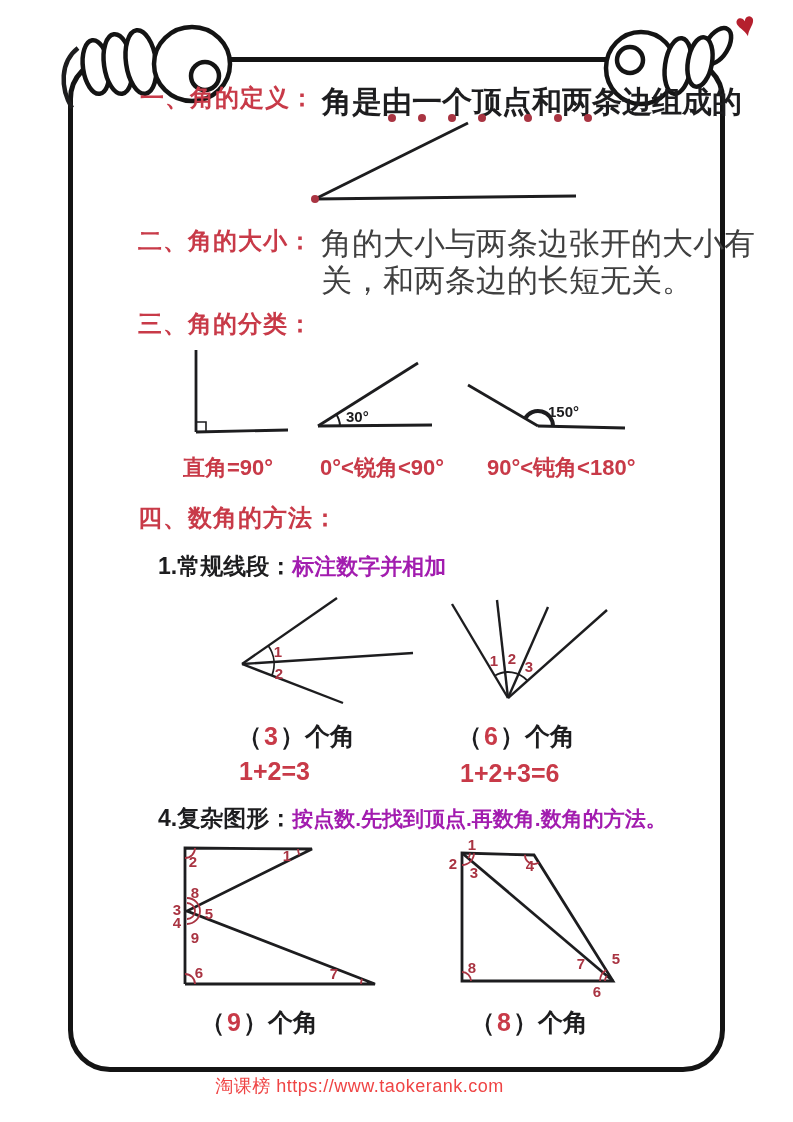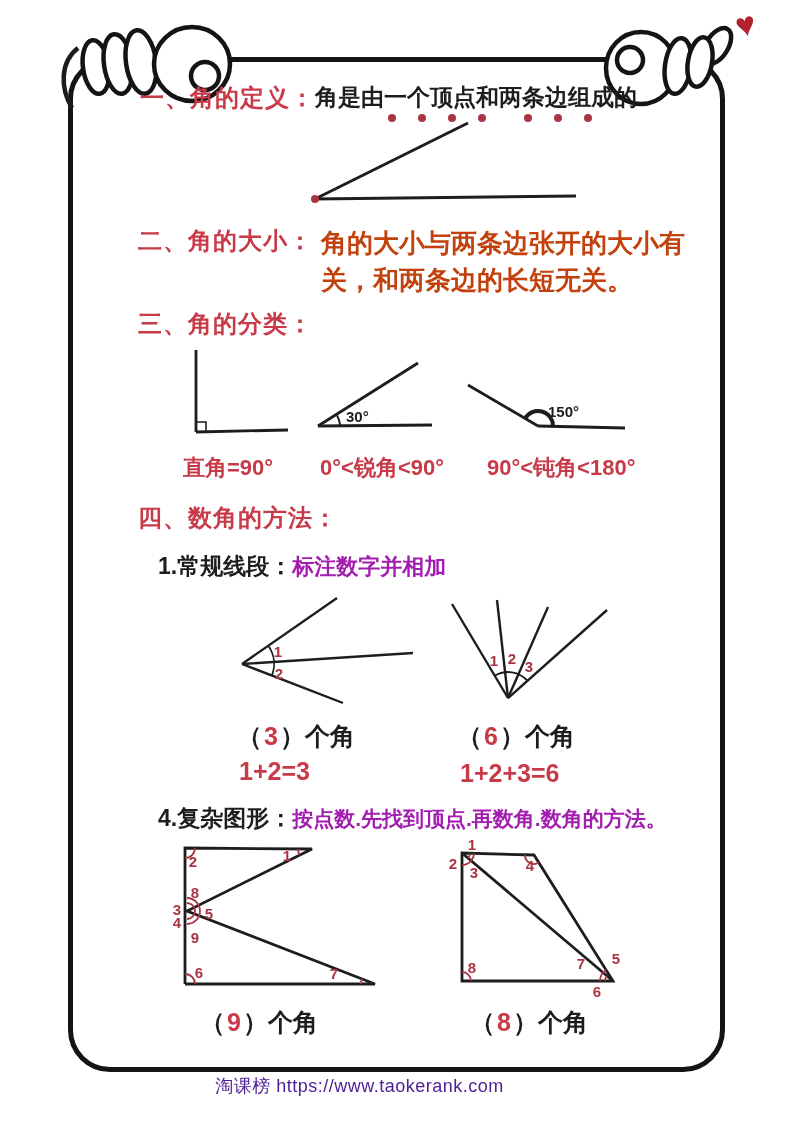--- a/index.html
+++ b/index.html
@@ -5,40 +5,40 @@
   * { margin:0; padding:0; box-sizing:border-box; }
   html,body { width:793px; height:1122px; background:#ffffff; overflow:hidden;
               font-family:"Liberation Sans", sans-serif; }
   .page { position:relative; width:793px; height:1122px; background:#fff; }
   .abs { position:absolute; }
 
   .frame { position:absolute; left:68px; top:57px; width:657px; height:1015px;
            border:5px solid #141414; border-radius:42px; background:#fff; }
 
   .heading { font-weight:bold; font-size:24px; color:#c83a48; letter-spacing:1px; white-space:nowrap; }
-  .body-bold { font-weight:bold; font-size:23px; color:#1d1d1f; white-space:nowrap; }
+  .body-bold { font-weight:bold; font-size:30px; color:#1d1d1f; white-space:nowrap;margin-left:7px; }
   .red-tip { font-weight:bold; color:#a21caf; }
 
   .s1-row, .s2-row { display:flex; align-items:flex-start; }
-  .s2-text { font-weight:bold; font-size:26px; color:#c2410c; line-height:37px; white-space:nowrap; }
+  .s2-text { font-weight:normal; font-size:31px; color:#404040; line-height:37px; white-space:nowrap; }
 
   .dots { display:flex; gap:22px; }
   .dots i { width:8px; height:8px; border-radius:50%; background:#a93442; display:block; }
 
   .range-label { position:absolute; font-weight:bold; font-size:22px; color:#c83a48; white-space:nowrap;text-align:center; }
 
   .sub-line { position:absolute; font-weight:bold; font-size:23px; color:#1d1d1f; white-space:nowrap; }
   .sub-line .red-tip { font-size:22px; }
 
   .count { position:absolute; font-weight:bold; font-size:25px; color:#1d1d1f; white-space:nowrap; }
   .count .num { color:#c83a48; padding:0 2px; }
   .formula { position:absolute; font-weight:bold; font-size:25px; color:#c83a48; white-space:nowrap; }
 
   .footer { position:absolute; left:0; top:1074px; width:719px; text-align:center;
-            color:#4c1d95; font-size:18px; letter-spacing:0.5px; }
+            color:#ef4444; font-size:18px; letter-spacing:0.5px; }
 
   svg { display:block; }
   svg line, svg path.blk { stroke:#1d1d1f; fill:none; }
   svg path.redarc { stroke:#a93442; fill:none; }
   svg text.mark { font-family:"Liberation Sans",sans-serif; font-weight:bold; font-size:15px;
                   fill:#a93442; text-anchor:middle; }
   svg text.deg  { font-family:"Liberation Sans",sans-serif; font-weight:bold; font-size:15px; fill:#1d1d1f; }
 </style>
 </head>
 <body>

